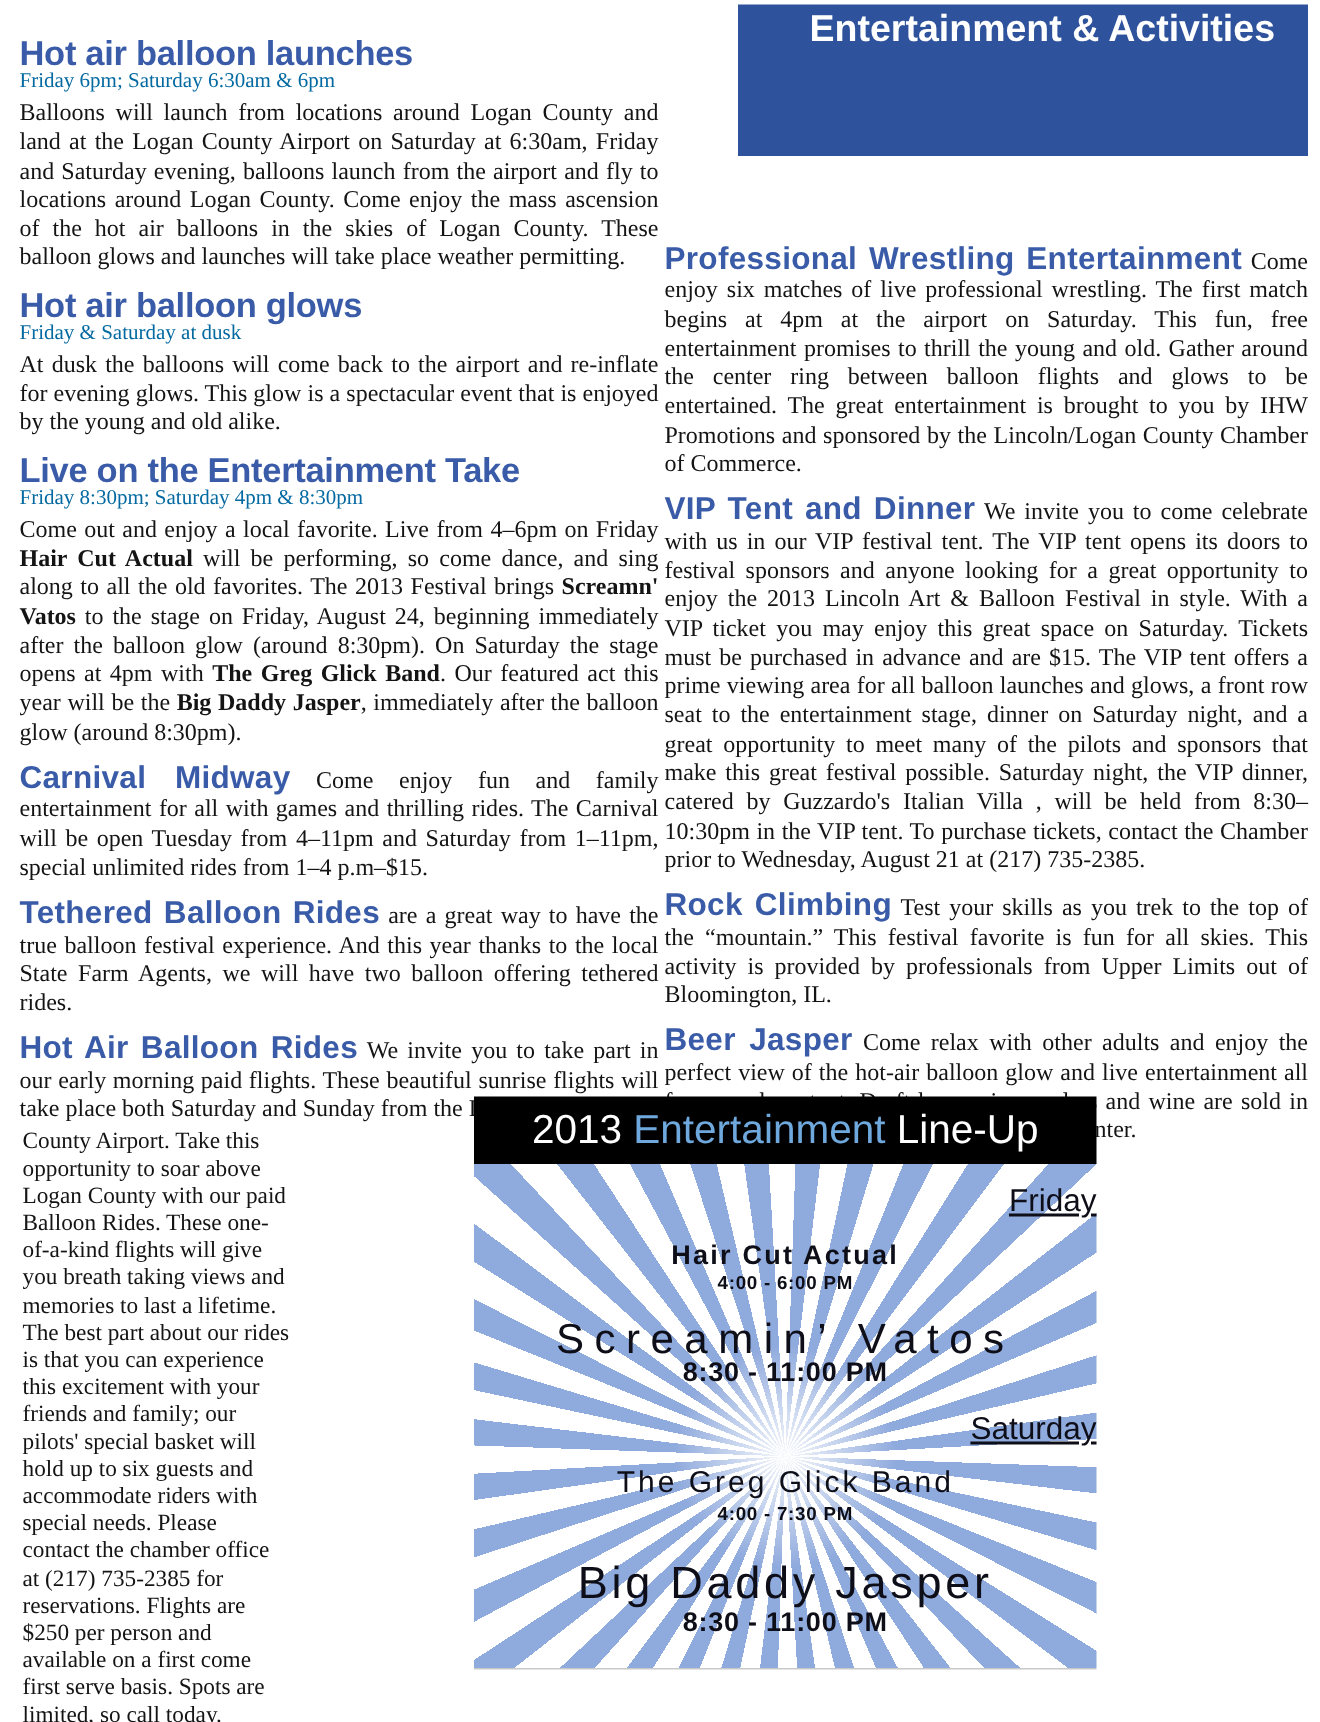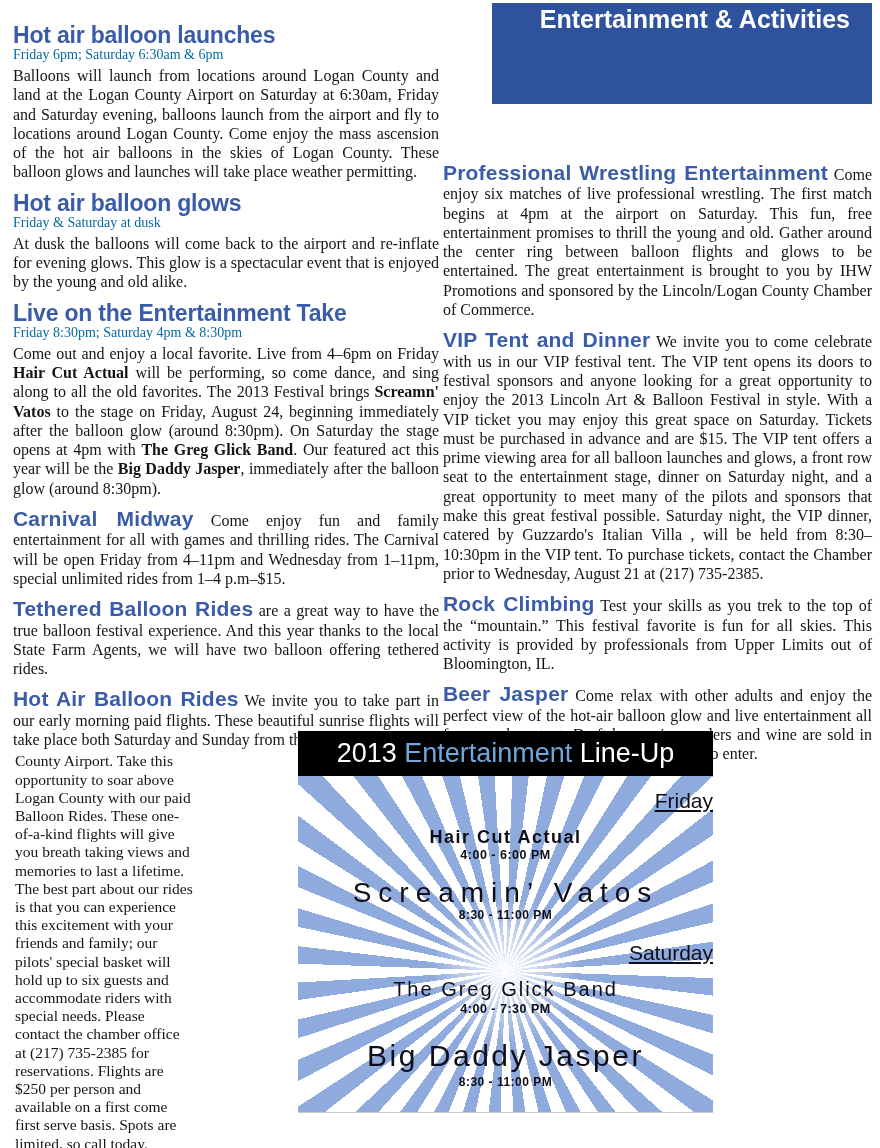--- a/index.html
+++ b/index.html
@@ -21,38 +21,38 @@
   .sub{font-family:"Liberation Serif",serif;font-size:14px;color:#0369a1;margin:2px 0 0;line-height:14px;}
   p.body{font-family:"Liberation Serif",serif;font-size:16px;line-height:19.3px;color:#141414;
          margin:4px 0 0;text-align:justify;}
   p.runp{margin-top:11px;}
   .runin{font-family:"Liberation Sans",sans-serif;font-weight:bold;color:#3a5ca8;
          font-size:21px;letter-spacing:0.2px;}
   .narrow{font-family:"Liberation Serif",serif;font-size:15.5px;line-height:18.2px;color:#141414;
           width:178px;margin-top:3px;margin-left:2px;text-align:left;}
 
   
-  .poster{position:absolute;left:298px;top:731px;width:415px;height:374px;}
+  .poster{position:absolute;left:316px;top:731px;width:415px;height:374px;}
   .poster-bar{height:45px;background:#000000;text-align:center;color:#ffffff;
               font-family:"Liberation Sans",sans-serif;font-size:27px;line-height:44px;}
   .pt-blue{color:#6fa8dc;}
   .rays{position:relative;height:336px;
         background:repeating-conic-gradient(from 2deg at 50% 58%, #8faadd 0deg 4.8deg, #ffffff 4.8deg 10deg);
         border-bottom:1px solid #c9c9c9;}
   .rays::before{content:"";position:absolute;inset:0;
         background:radial-gradient(circle at 50% 58%, rgba(255,255,255,0.95), rgba(255,255,255,0) 26%);}
   .pl{position:absolute;left:0;width:100%;text-align:center;transform:translateY(-50%);
       font-family:"Liberation Sans",sans-serif;color:#0e0e18;}
   .pl-day{font-size:21px;text-decoration:underline;font-weight:500;text-align:right;}
   .pl-act-bold{font-size:18px;font-weight:bold;letter-spacing:1.5px;}
   .pl-act-lg{font-size:28px;letter-spacing:7px;}
   .pl-act-md{font-size:20px;letter-spacing:2px;}
   .pl-act-lg2{font-size:30px;letter-spacing:2.5px;}
   .pl-time{font-size:12.5px;font-weight:bold;letter-spacing:0.5px;}
-  .pl-time-lg{font-size:12px;font-weight:bold;letter-spacing:0.5px;}
+  .pl-time-lg{font-size:18px;font-weight:bold;letter-spacing:0.5px;}
 </style>
 </head>
 <body>
 
 <div class="page">
 
   <div class="banner">
     <div class="banner-sub">Entertainment &amp; Activities</div>
   </div>
 
@@ -70,21 +70,21 @@
       <p class="body"><span>At dusk the balloons will come back to the airport and re-inflate for evening glows. This glow is a spectacular event that is enjoyed by the young and old alike.</span></p>
     </section>
 
     <section>
       <h2 class="h1 mt">Live on the Entertainment Take</h2>
       <div class="sub">Friday 8:30pm; Saturday 4pm &amp; 8:30pm</div>
       <p class="body"><span>Come out and enjoy a local favorite. Live from 4–6pm on Friday </span><b>Hair Cut Actual</b><span> will be performing, so come dance, and sing along to all the old favorites. The 2013 Festival brings </span><b>Screamn' Vatos</b><span> to the stage on Friday, August 24, beginning immediately after the balloon glow (around 8:30pm). On Saturday the stage opens at 4pm with </span><b>The Greg Glick Band</b><span>. Our featured act this year will be the </span><b>Big Daddy Jasper</b><span>, immediately after the balloon glow (around 8:30pm).</span></p>
     </section>
 
     <section>
-      <p class="body runp"><span class="runin">Carnival Midway</span><span> Come enjoy fun and family entertainment for all with games and thrilling rides. The Carnival will be open Friday from 4–11pm and Wednesday from 1–11pm, special unlimited rides from 1–4 p.m–$15.</span></p>
+      <p class="body runp"><span class="runin">Carnival Midway</span><span> Come enjoy fun and family entertainment for all with games and thrilling rides. The Carnival will be open Tuesday from 4–11pm and Saturday from 1–11pm, special unlimited rides from 1–4 p.m–$15.</span></p>
     </section>
 
     <section>
       <p class="body runp"><span class="runin">Tethered Balloon Rides</span><span> are a great way to have the true balloon festival experience. And this year thanks to the local State Farm Agents, we will have two balloon offering tethered rides.</span></p>
     </section>
 
     <section>
       <p class="body runp"><span class="runin">Hot Air Balloon Rides</span><span>  We invite you to take part in our early morning paid flights. These beautiful sunrise flights will take place both Saturday and Sunday from the Logan</span></p>
       <div class="narrow">County Airport. Take this opportunity to soar above Logan County with our paid Balloon Rides. These one-of-a-kind flights will give you breath taking views and memories to last a lifetime. The best part about our rides is that you can experience this excitement with your friends and family; our pilots' special basket will hold up to six guests and accommodate riders with special needs. Please contact the chamber office at (217) 735-2385 for reservations. Flights are $250 per person and available on a first come first serve basis. Spots are limited, so call today.</div>
     </section>

